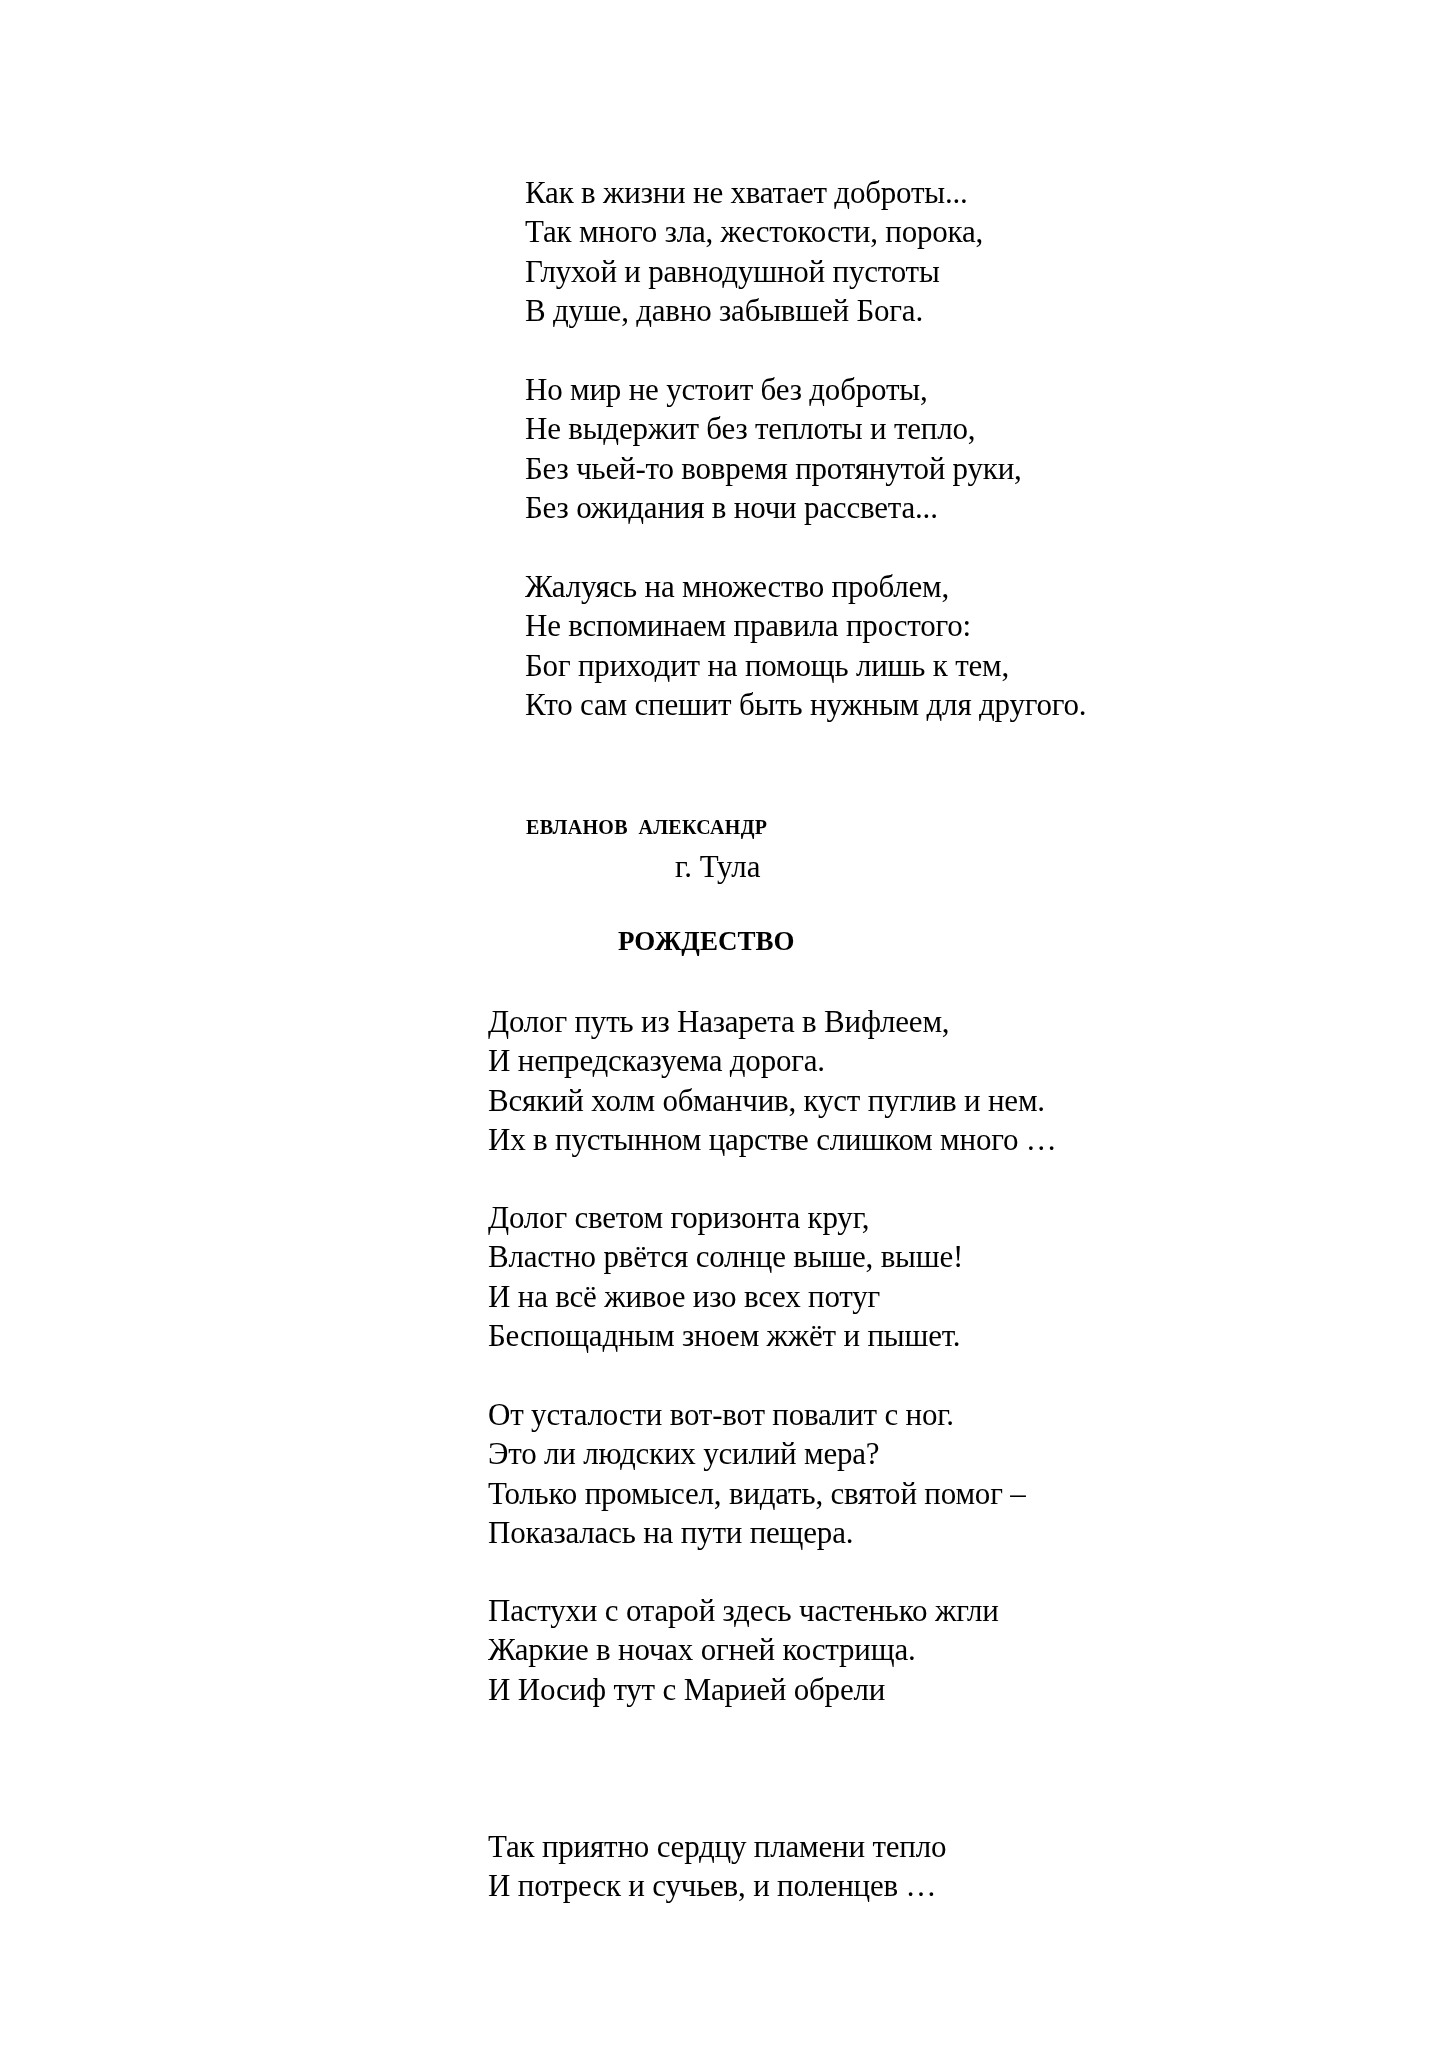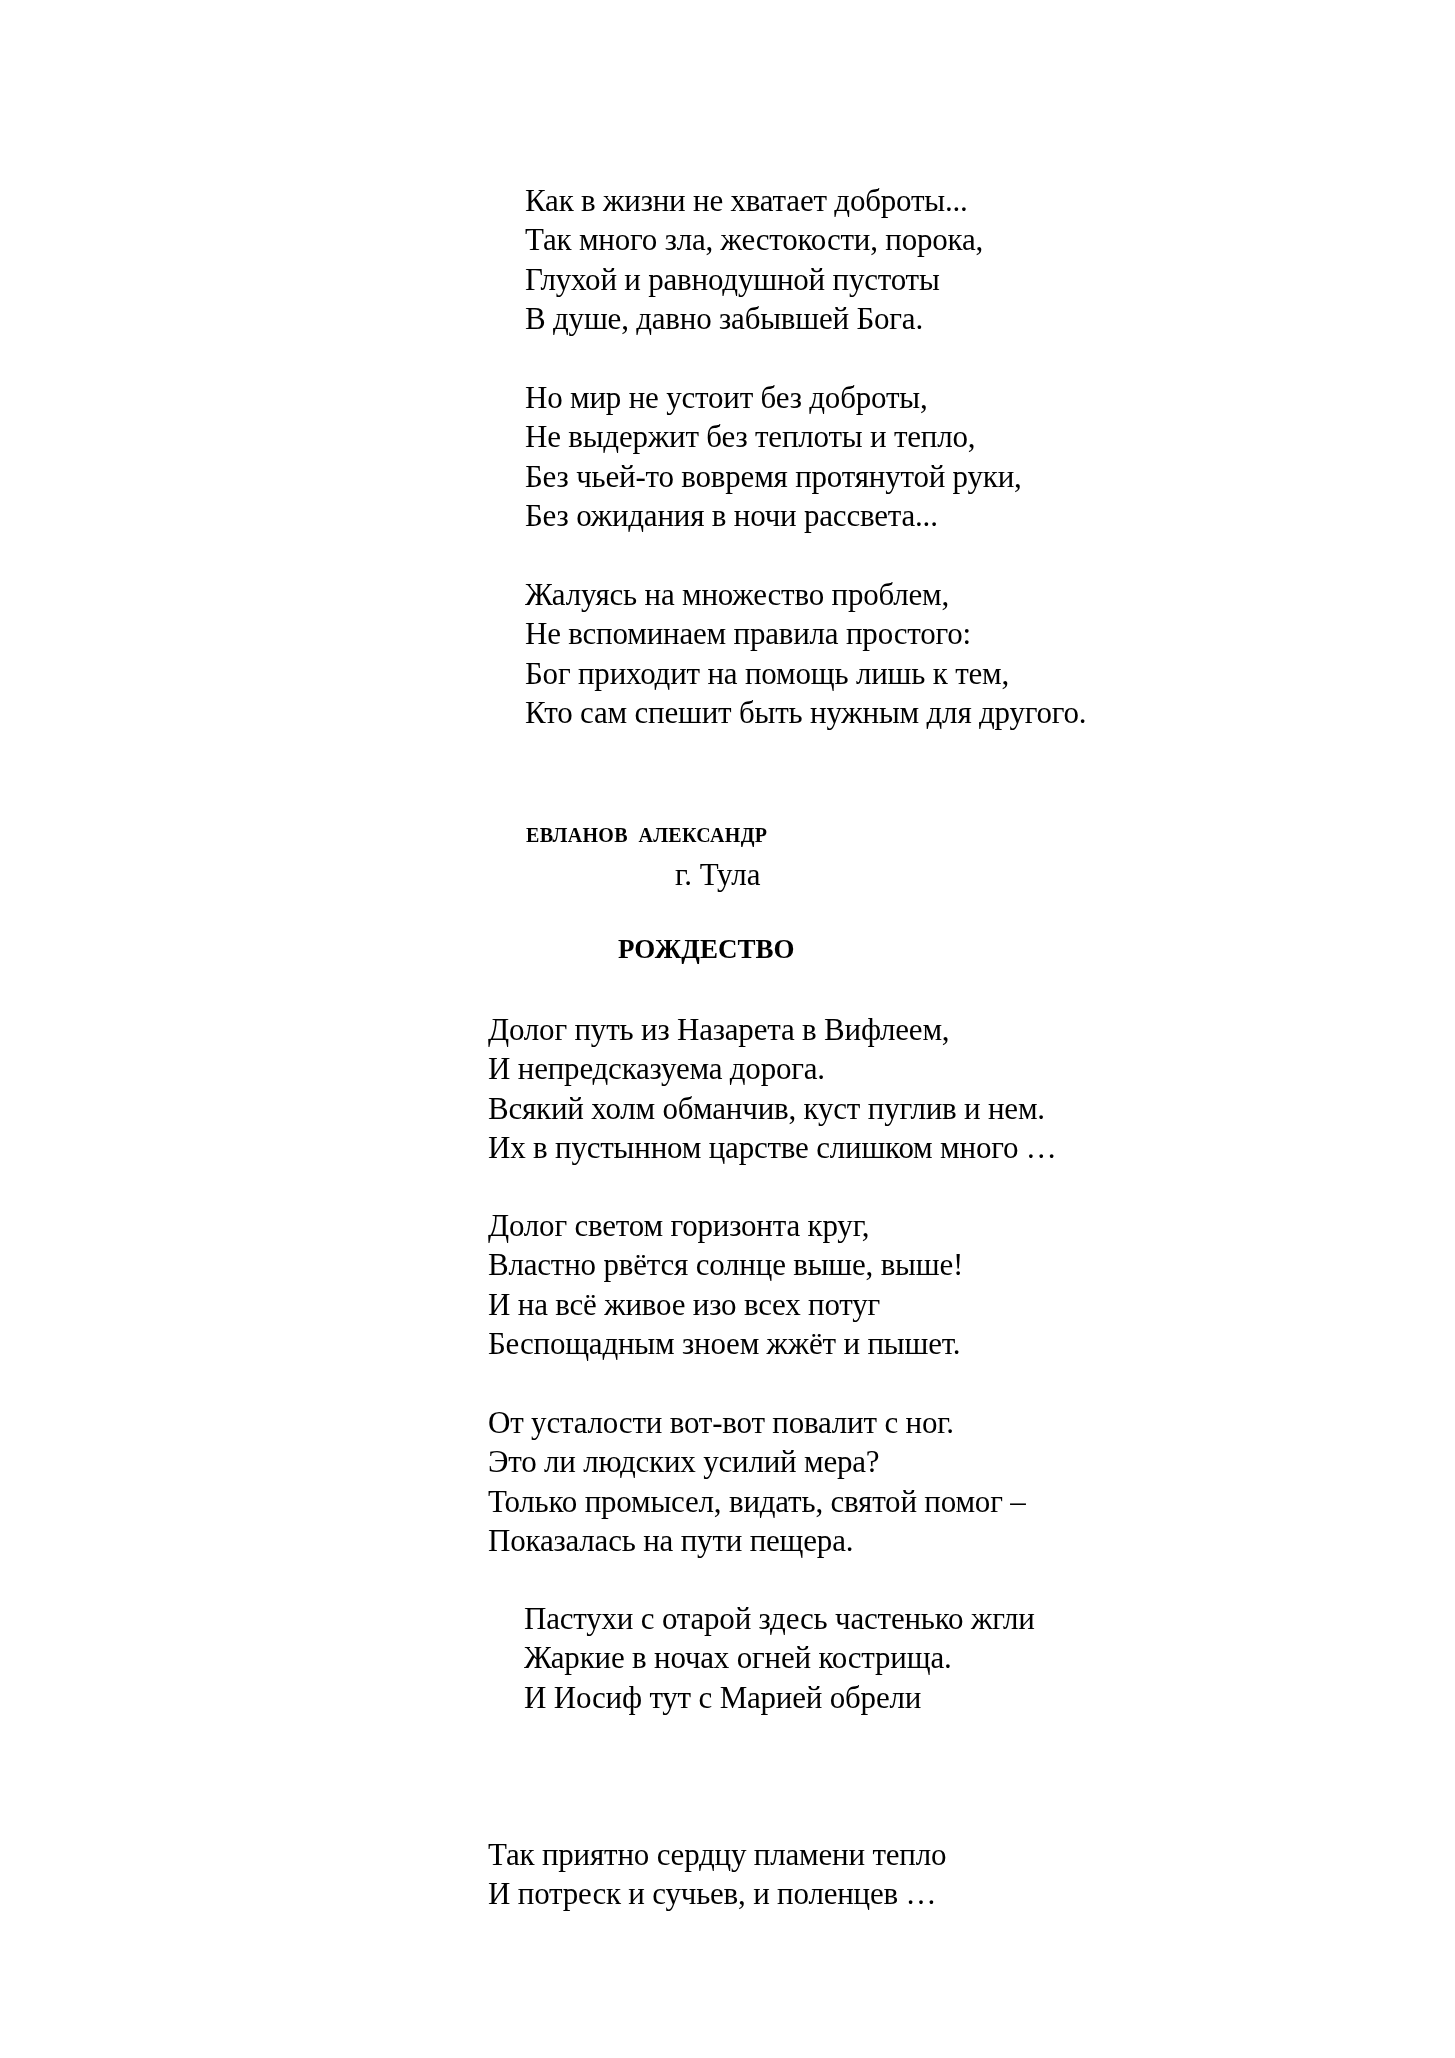--- a/index.html
+++ b/index.html
@@ -10,21 +10,21 @@
     body {
       width: 1455px;
       height: 2058px;
       position: relative;
       overflow: hidden;
       font-family: "Liberation Serif", "DejaVu Serif", serif;
       color: #000000;
     }
     .page {
       position: absolute;
-      left: 0; top: 8px;
+      left: 0; top: 0;
       width: 1455px;
       height: 1512px;
       background: #ffffff;
     }
     .stanza {
       position: absolute;
       margin: 0;
       padding: 0;
     }
     .line {
@@ -107,21 +107,21 @@
     <span class="line">Беспощадным зноем жжёт и пышет.</span>
   </div>
 
   <div class="stanza" style="left:488px; top:1395px;">
     <span class="line">От усталости вот-вот повалит с ног.</span>
     <span class="line">Это ли людских усилий мера?</span>
     <span class="line">Только промысел, видать, святой помог –</span>
     <span class="line">Показалась на пути пещера.</span>
   </div>
 
-  <div class="stanza" style="left:488px; top:1591px;margin-left:36px;">
+  <div class="stanza" style="left:488px; top:1591px;">
     <span class="line">Пастухи с отарой здесь частенько жгли</span>
     <span class="line">Жаркие в ночах огней кострища.</span>
     <span class="line">И Иосиф тут с Марией обрели</span>
   </div>
 
   <div class="stanza" style="left:488px; top:1827px;">
     <span class="line">Так приятно сердцу пламени тепло</span>
     <span class="line">И потреск и сучьев, и поленцев …</span>
   </div>
 

